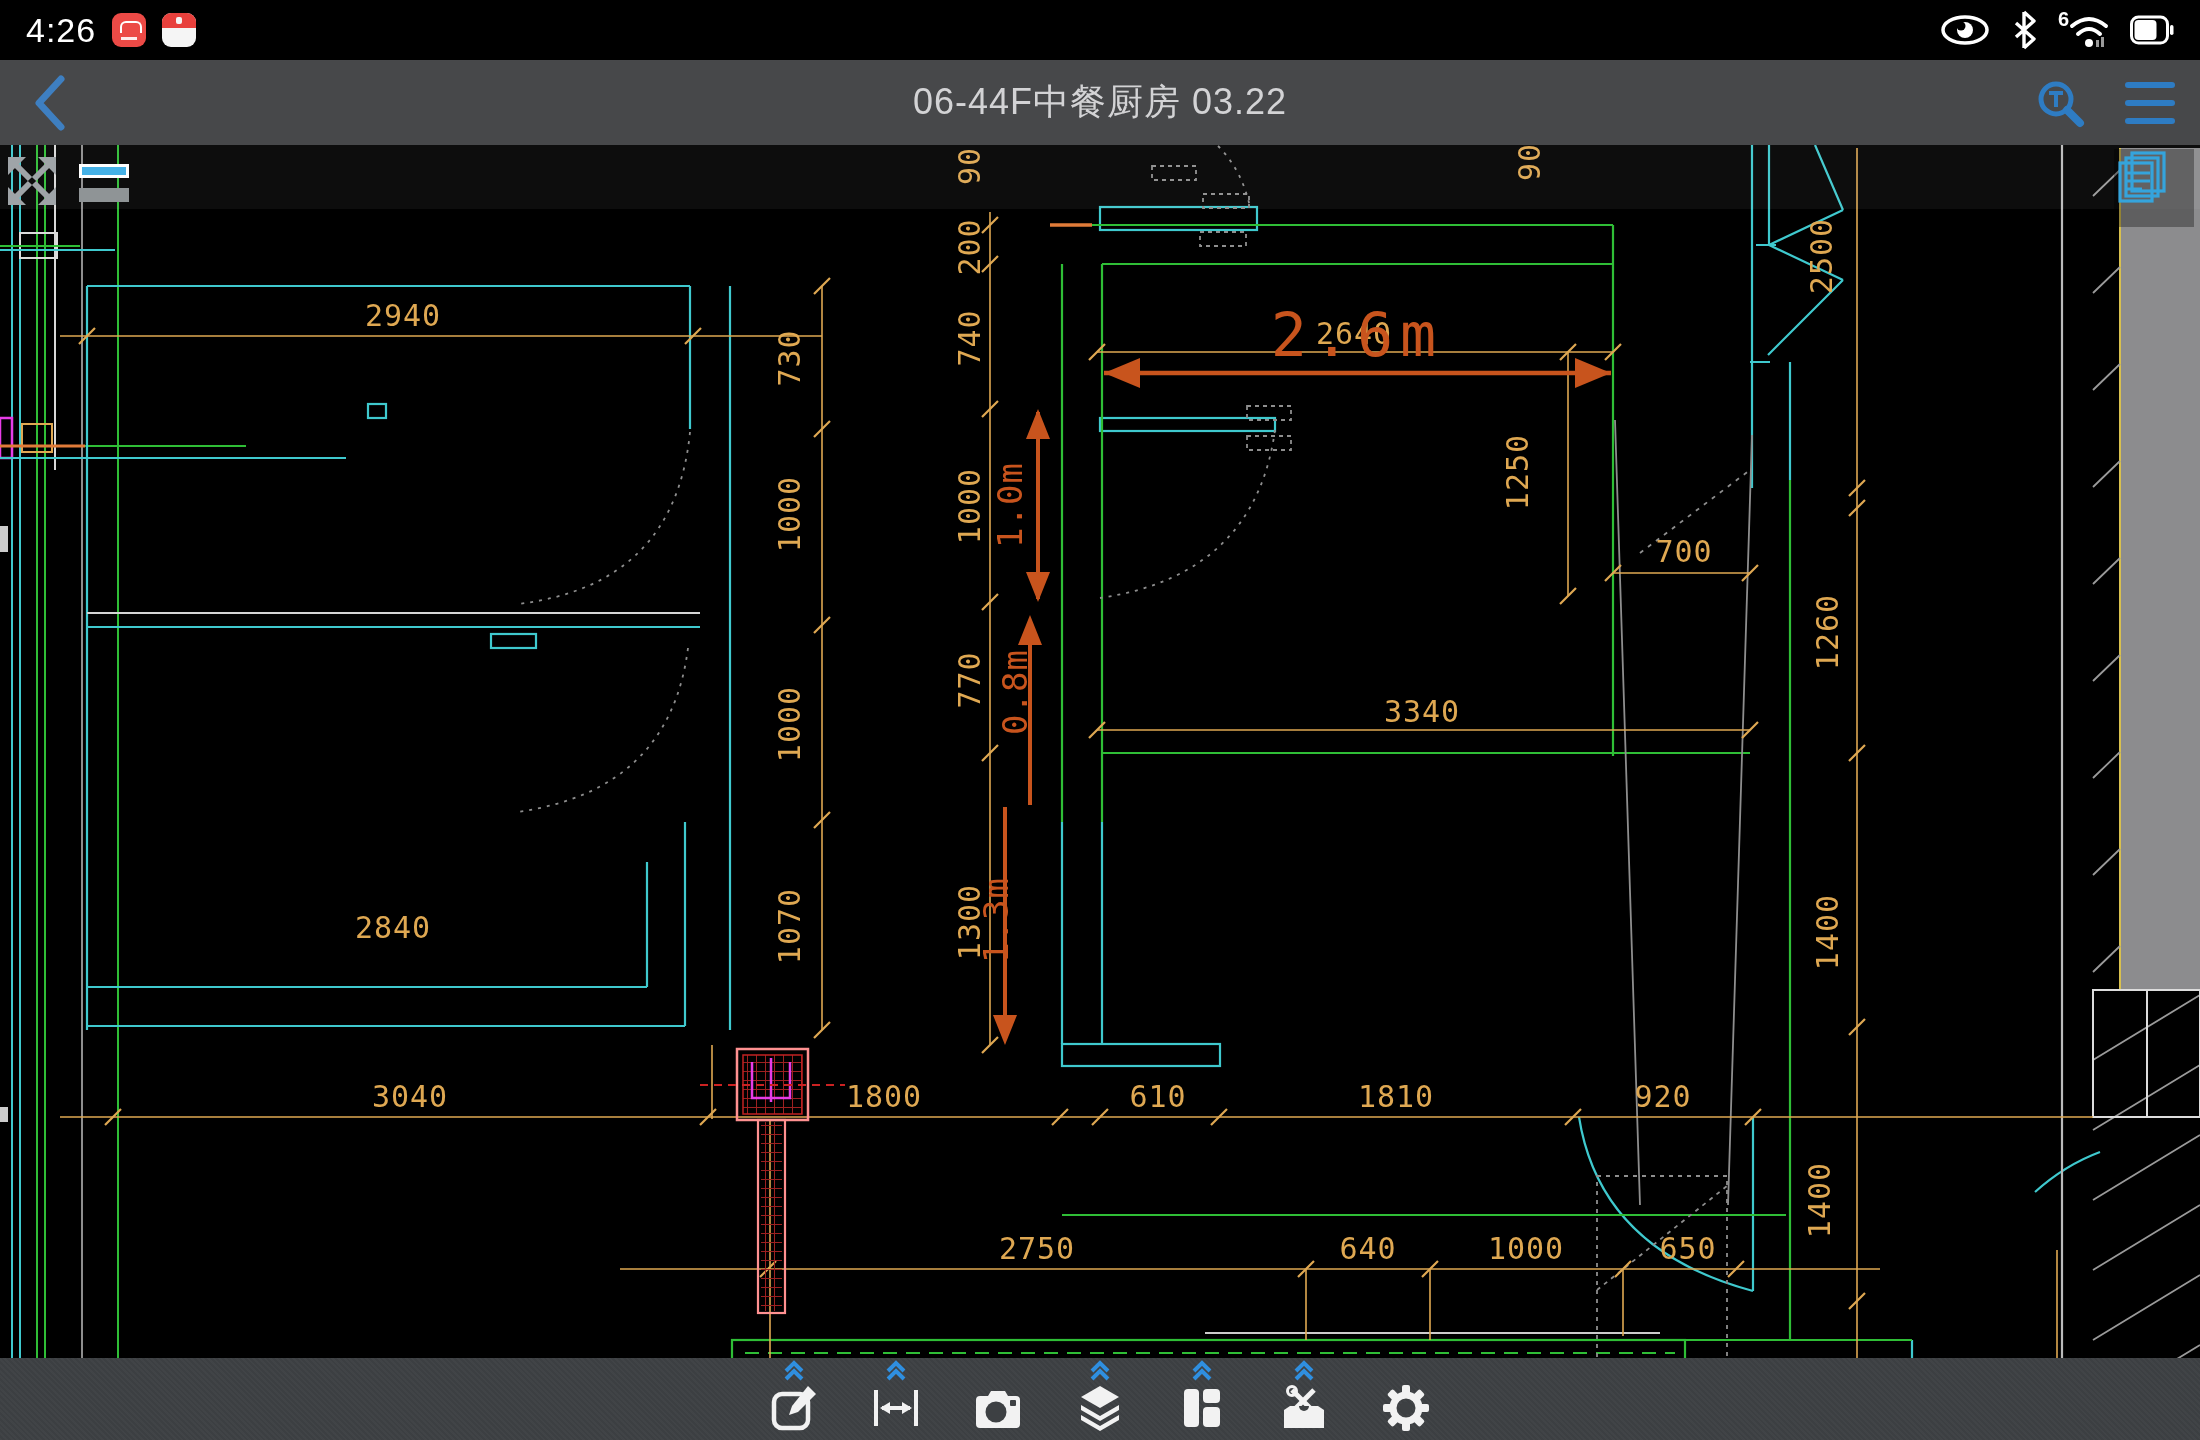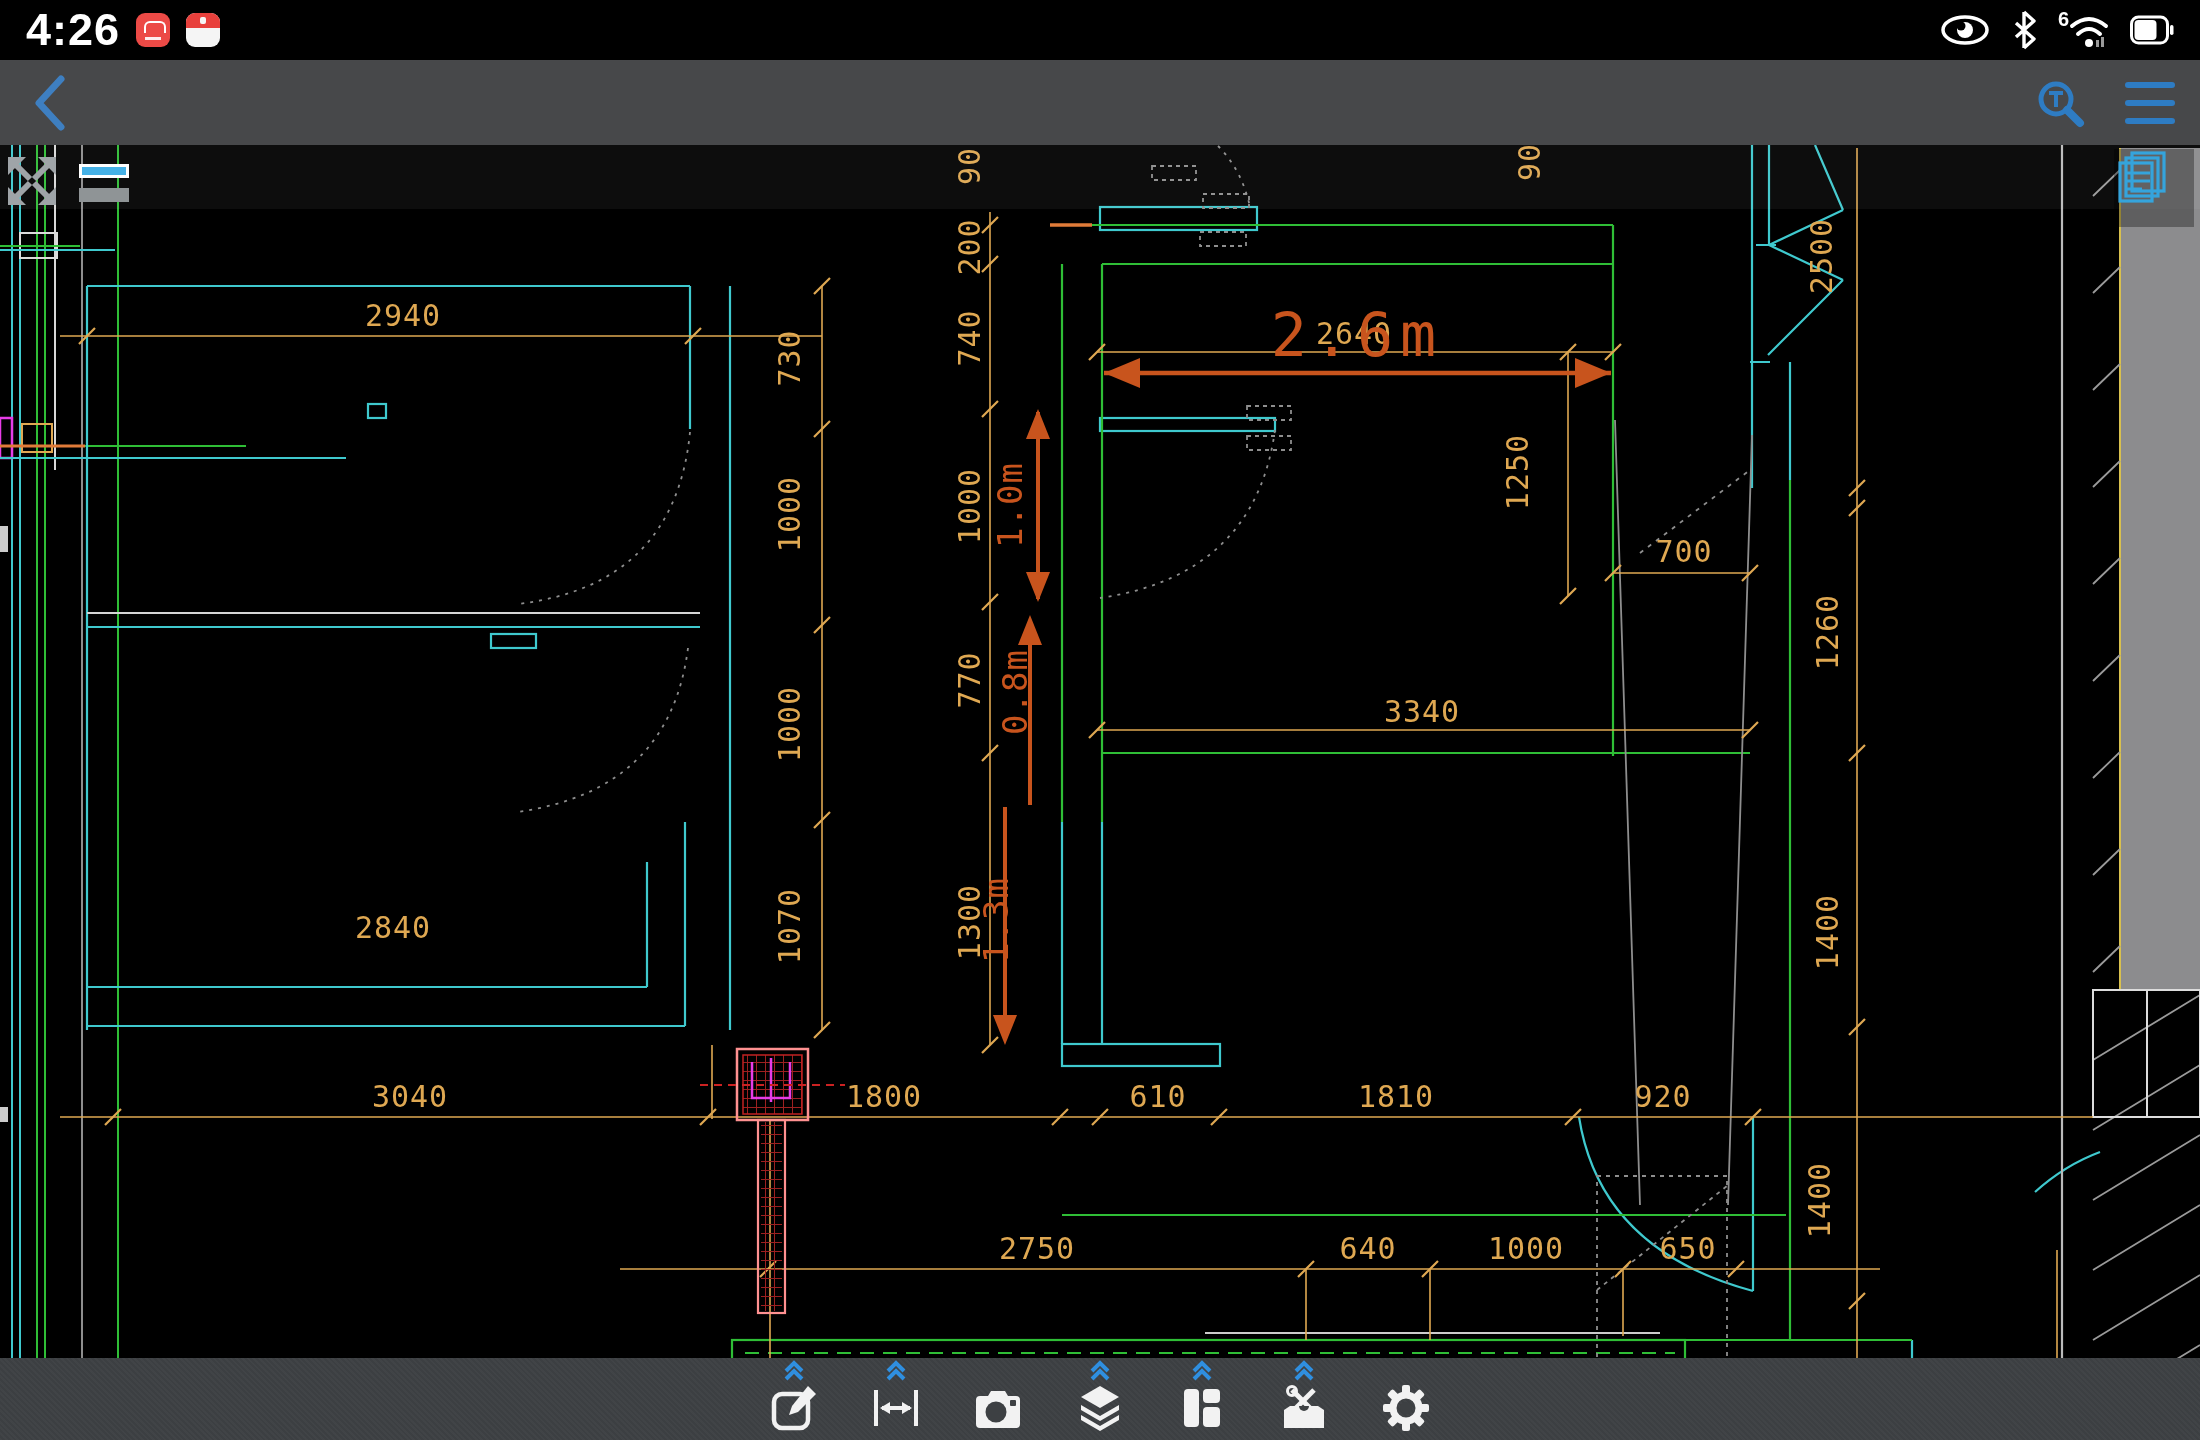--- a/index.html
+++ b/index.html
@@ -1,21 +1,21 @@
 <!DOCTYPE html>
 <html><head>
 <meta charset="utf-8">
 <style>
   html,body{margin:0;padding:0;background:#000;width:2200px;height:1440px;overflow:hidden;
     font-family:"Liberation Sans",sans-serif;position:relative;}
   
   .status-bar{position:absolute;left:0;top:0;width:2200px;height:60px;background:#000;
     display:flex;align-items:center;justify-content:space-between;padding:0 26px;box-sizing:border-box;}
   .sb-left{display:flex;align-items:center;gap:16px;}
-  .sb-time{color:#fff;font-size:45px;font-weight:700;letter-spacing:1px;}
+  .sb-time{color:#fff;font-size:34px;font-weight:400;letter-spacing:1px;}
   .appicon{width:34px;height:34px;border-radius:9px;position:relative;overflow:hidden;}
   .appicon.red{background:#ec4a46;}
   .appicon.red:after{content:"";position:absolute;left:8px;top:8px;width:18px;height:10px;
     border:2px solid #fff;border-bottom:none;border-radius:6px 6px 0 0;}
   .appicon.red:before{content:"";position:absolute;left:9px;bottom:7px;width:16px;height:3px;background:#fff;opacity:.9;}
   .appicon.white{background:#f5f5f5;}
   .appicon.white:before{content:"";position:absolute;left:0;top:0;right:0;height:15px;background:#e8403c;}
   .appicon.white:after{content:"";position:absolute;left:14px;top:4px;width:6px;height:7px;background:#f5f5f5;border-radius:2px;}
   .sb-right{display:flex;align-items:center;gap:18px;}
   
@@ -82,20 +82,21 @@
     </svg>
   </div>
 </div>
 
 <div class="nav-bar">
   <div class="nav-back">
     <svg width="34" height="56" viewBox="0 0 34 56">
       <polyline points="28,4 6,28 28,52" fill="none" stroke="#3e7fc1" stroke-width="7" stroke-linecap="round" stroke-linejoin="round"></polyline>
     </svg>
   </div>
+  <div class="nav-title">06-44F中餐厨房 03.22</div>
   <div class="nav-right">
     <div class="nav-btn">
       <svg width="52" height="52" viewBox="0 0 52 52">
         <circle cx="22" cy="22" r="15" fill="none" stroke="#2e7cc3" stroke-width="5"></circle>
         <line x1="33" y1="33" x2="46" y2="46" stroke="#2e7cc3" stroke-width="8" stroke-linecap="round"></line>
         <path d="M15 16 H29 M22 16 V30" stroke="#2e7cc3" stroke-width="4"></path>
       </svg>
     </div>
     <div class="nav-btn">
       <svg width="50" height="42" viewBox="0 0 50 42">

